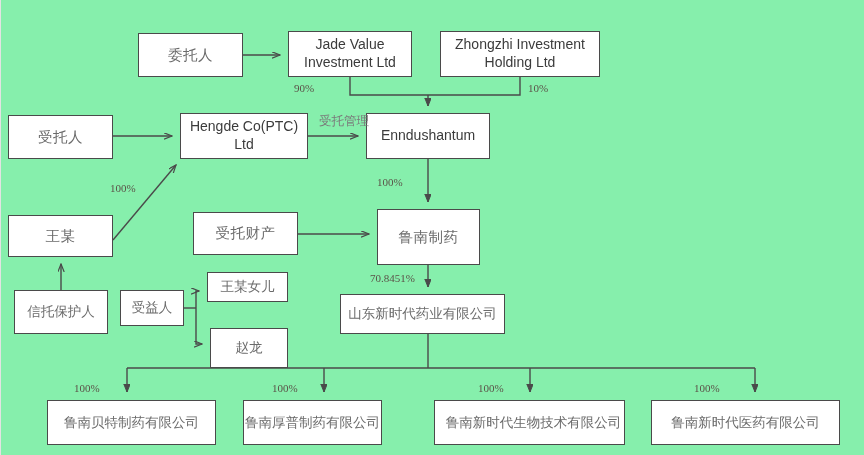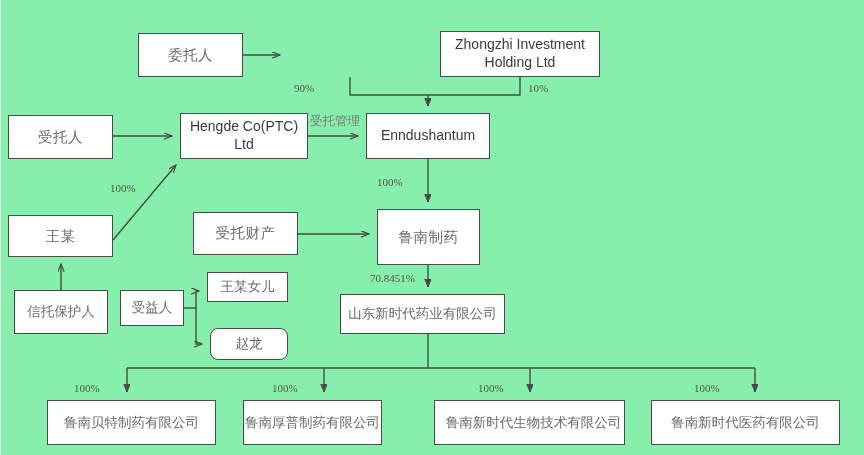--- a/index.html
+++ b/index.html
@@ -30,20 +30,21 @@
     font-size:11px;
     color:#5b5248;
     white-space:nowrap;
     z-index:3;
     background:transparent;
   }
   .edge-label.cnlbl{
     font-family:"DejaVu Sans","Liberation Sans",sans-serif;
     font-size:12.5px;
     color:#7a7a7a;
+    margin-left:9px;
   }
   .rule-left{position:absolute;left:0;top:0;width:1px;height:455px;background:#e3e3e3;}
 </style>
 </head>
 <body>
 
 <div id="diagram-root">
 
   <div class="rule-left"></div>
 
@@ -86,20 +87,22 @@
       <path d="M127,368 L755,368"></path>
       <path d="M127,368 L127,392" marker-end="url(#ahf)"></path>
       <path d="M324,368 L324,392" marker-end="url(#ahf)"></path>
       <path d="M530,368 L530,392" marker-end="url(#ahf)"></path>
       <path d="M755,368 L755,392" marker-end="url(#ahf)"></path>
     </g>
   </svg>
 
   <div class="node cn" style="left:138px;top:33px;width:105px;height:44px;">委托人</div>
 
+  <div class="node en" style="left:288px;top:31px;width:124px;height:46px;white-space:pre-line;">Jade Value
+Investment Ltd</div>
 
   <div class="node en" style="left:440px;top:31px;width:160px;height:46px;white-space:pre-line;">Zhongzhi Investment
 Holding Ltd</div>
 
   <div class="node cn" style="left:8px;top:115px;width:105px;height:44px;">受托人</div>
 
   <div class="node en" style="left:180px;top:113px;width:128px;height:46px;white-space:pre-line;">Hengde Co(PTC)
 Ltd</div>
 
   <div class="node en" style="left:366px;top:113px;width:124px;height:46px;">Enndushantum</div>
@@ -109,21 +112,21 @@
   <div class="node cn" style="left:193px;top:212px;width:105px;height:43px;">受托财产</div>
 
   <div class="node cn" style="left:377px;top:209px;width:103px;height:56px;">鲁南制药</div>
 
   <div class="node cn-sm" style="left:14px;top:290px;width:94px;height:44px;">信托保护人</div>
 
   <div class="node cn-sm" style="left:120px;top:290px;width:64px;height:36px;">受益人</div>
 
   <div class="node cn-sm" style="left:207px;top:272px;width:81px;height:30px;">王某女儿</div>
 
-  <div class="node cn-sm" style="left:210px;top:328px;width:78px;height:32px;border-radius:8px;">赵龙</div>
+  <div class="node cn-sm" style="left:210px;top:328px;width:78px;height:40px;">赵龙</div>
 
   <div class="node cn-sm" style="left:340px;top:294px;width:165px;height:40px;">山东新时代药业有限公司</div>
 
   <div class="node cn-sm" style="left:47px;top:400px;width:169px;height:45px;">鲁南贝特制药有限公司</div>
 
   <div class="node cn-sm" style="left:243px;top:400px;width:139px;height:45px;">鲁南厚普制药有限公司</div>
 
   <div class="node cn-sm" style="left:434px;top:400px;width:191px;height:45px;padding-left:8px;">鲁南新时代生物技术有限公司</div>
 
   <div class="node cn-sm" style="left:651px;top:400px;width:189px;height:45px;">鲁南新时代医药有限公司</div>

